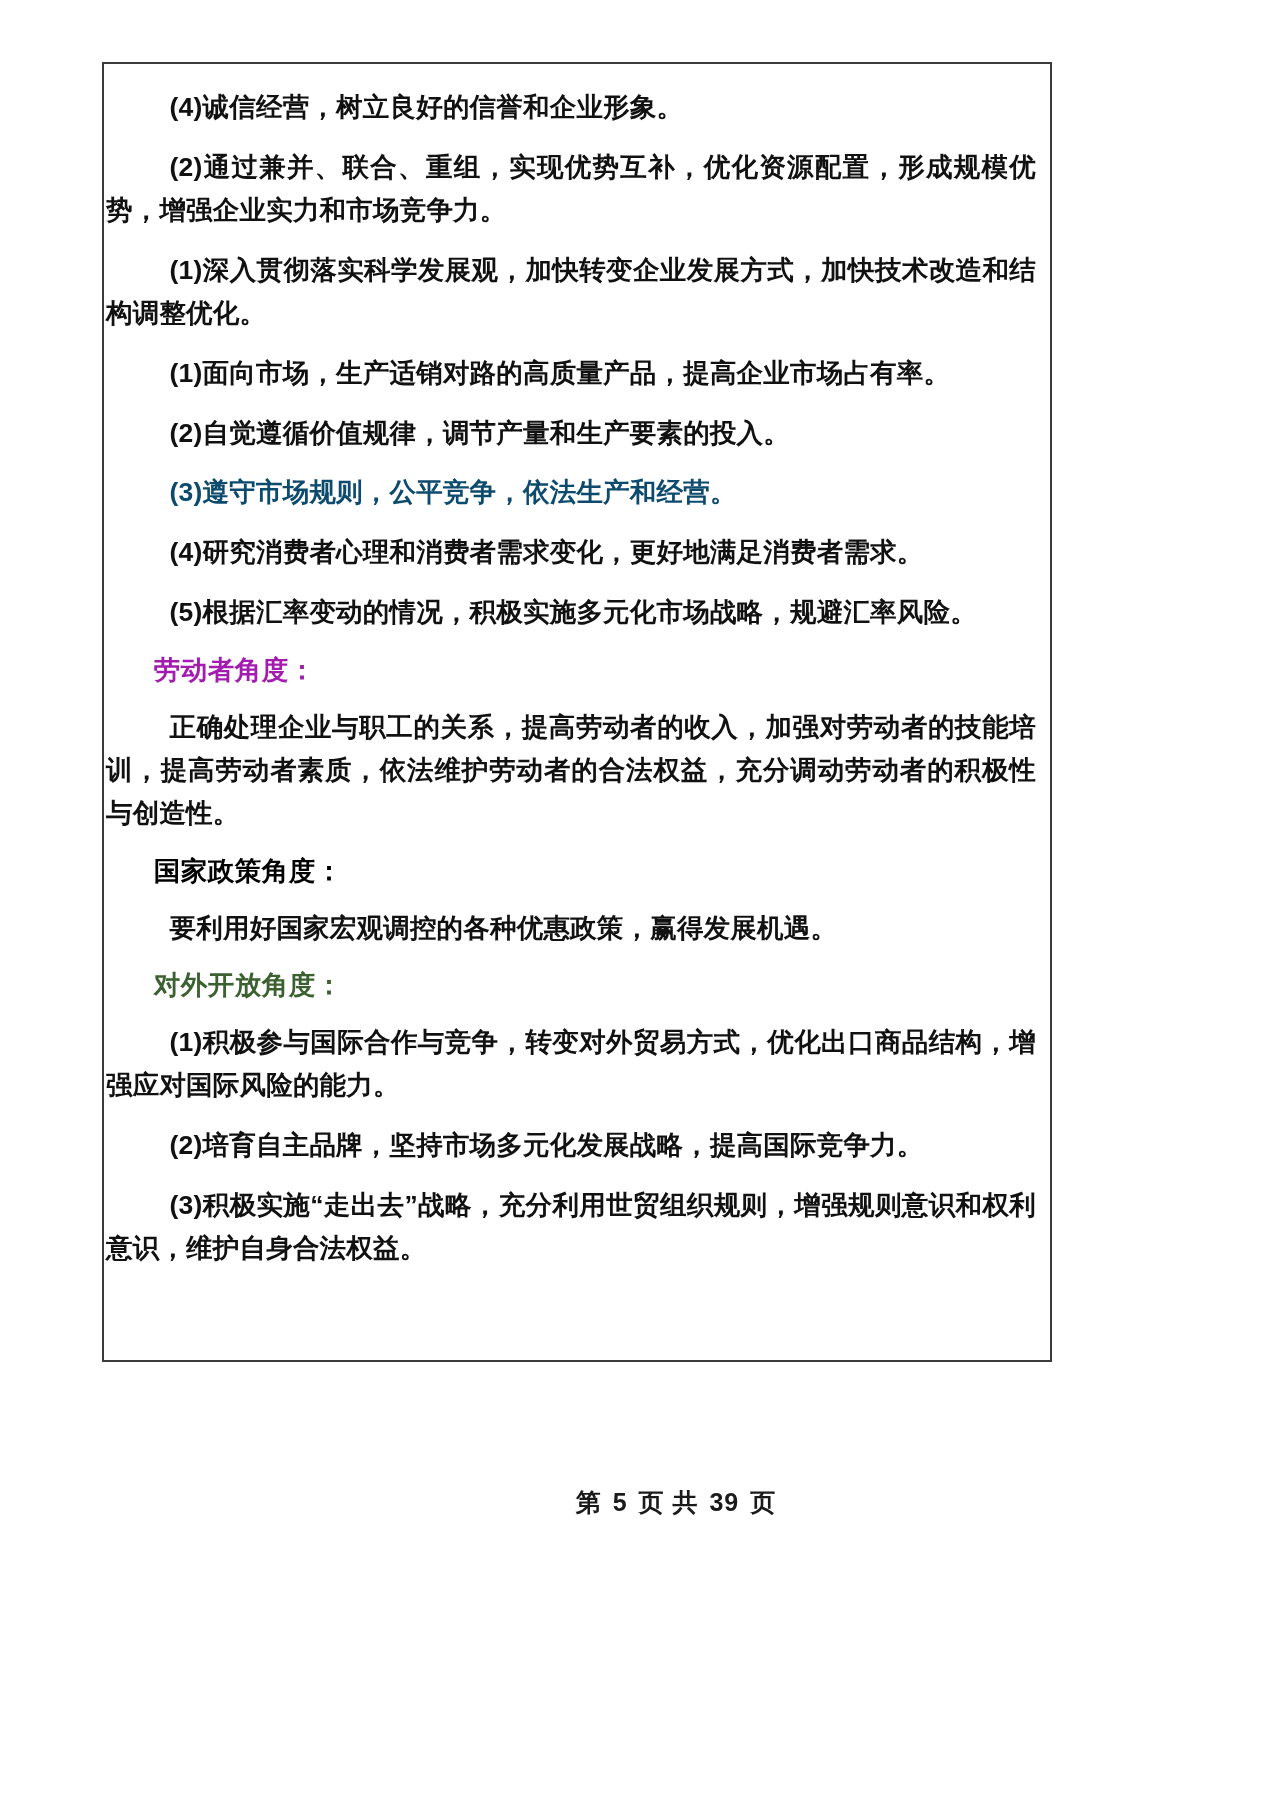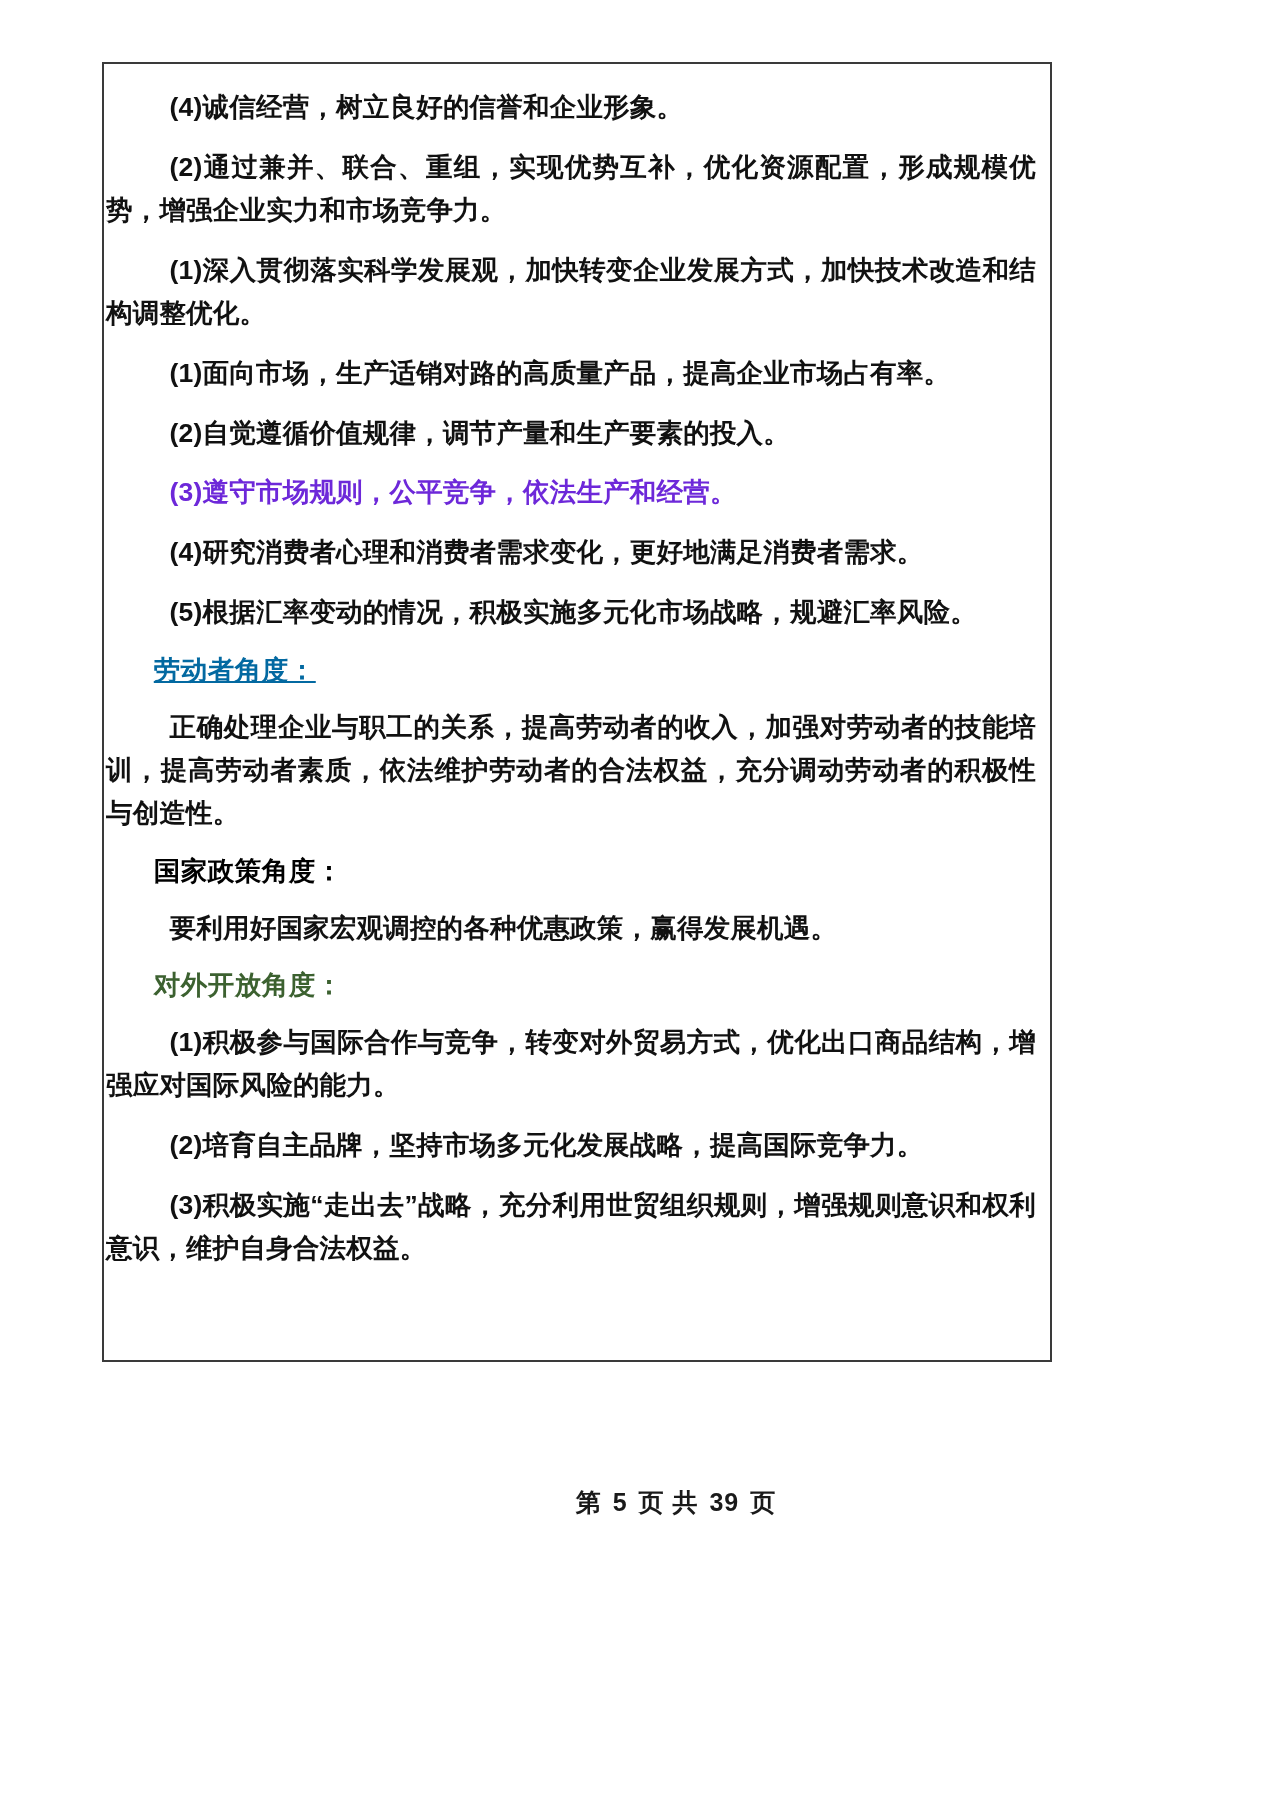--- a/index.html
+++ b/index.html
@@ -82,24 +82,24 @@
 <div class="page">
 
   <div class="content-frame">
     <div class="doc-body" id="doc-body">
 
     <p class="para" style="color: rgb(17, 17, 17);">(4)诚信经营，树立良好的信誉和企业形象。</p>
         <p class="para" style="color: rgb(17, 17, 17);">(2)通过兼并、联合、重组，实现优势互补，优化资源配置，形成规模优势，增强企业实力和市场竞争力。</p>
         <p class="para" style="color: rgb(17, 17, 17);">(1)深入贯彻落实科学发展观，加快转变企业发展方式，加快技术改造和结构调整优化。</p>
         <p class="para" style="color: rgb(17, 17, 17);">(1)面向市场，生产适销对路的高质量产品，提高企业市场占有率。</p>
         <p class="para" style="color: rgb(17, 17, 17);">(2)自觉遵循价值规律，调节产量和生产要素的投入。</p>
-        <p class="para" style="color: #6d28d9;">(3)遵守市场规则，公平竞争，依法生产和经营。</p>
+        <p class="para" style="color: #0c4a6e;">(3)遵守市场规则，公平竞争，依法生产和经营。</p>
         <p class="para" style="color: rgb(17, 17, 17);">(4)研究消费者心理和消费者需求变化，更好地满足消费者需求。</p>
         <p class="para" style="color: rgb(17, 17, 17);">(5)根据汇率变动的情况，积极实施多元化市场战略，规避汇率风险。</p>
-        <h3 class="section-heading" style="color: #0369a1; text-decoration: underline;">劳动者角度：</h3>
+        <h3 class="section-heading" style="color: #a21caf;">劳动者角度：</h3>
         <p class="para" style="color: rgb(17, 17, 17);">正确处理企业与职工的关系，提高劳动者的收入，加强对劳动者的技能培训，提高劳动者素质，依法维护劳动者的合法权益，充分调动劳动者的积极性与创造性。</p>
         <h3 class="section-heading" style="color: #000000;">国家政策角度：</h3>
         <p class="para" style="color: rgb(17, 17, 17);">要利用好国家宏观调控的各种优惠政策，赢得发展机遇。</p>
         <h3 class="section-heading" style="color: rgb(60, 97, 48);">对外开放角度：</h3>
         <p class="para" style="color: rgb(17, 17, 17);">(1)积极参与国际合作与竞争，转变对外贸易方式，优化出口商品结构，增强应对国际风险的能力。</p>
         <p class="para" style="color: rgb(17, 17, 17);">(2)培育自主品牌，坚持市场多元化发展战略，提高国际竞争力。</p>
         <p class="para" style="color: rgb(17, 17, 17);">(3)积极实施“走出去”战略，充分利用世贸组织规则，增强规则意识和权利意识，维护自身合法权益。</p>
       </div>
   </div>
 

